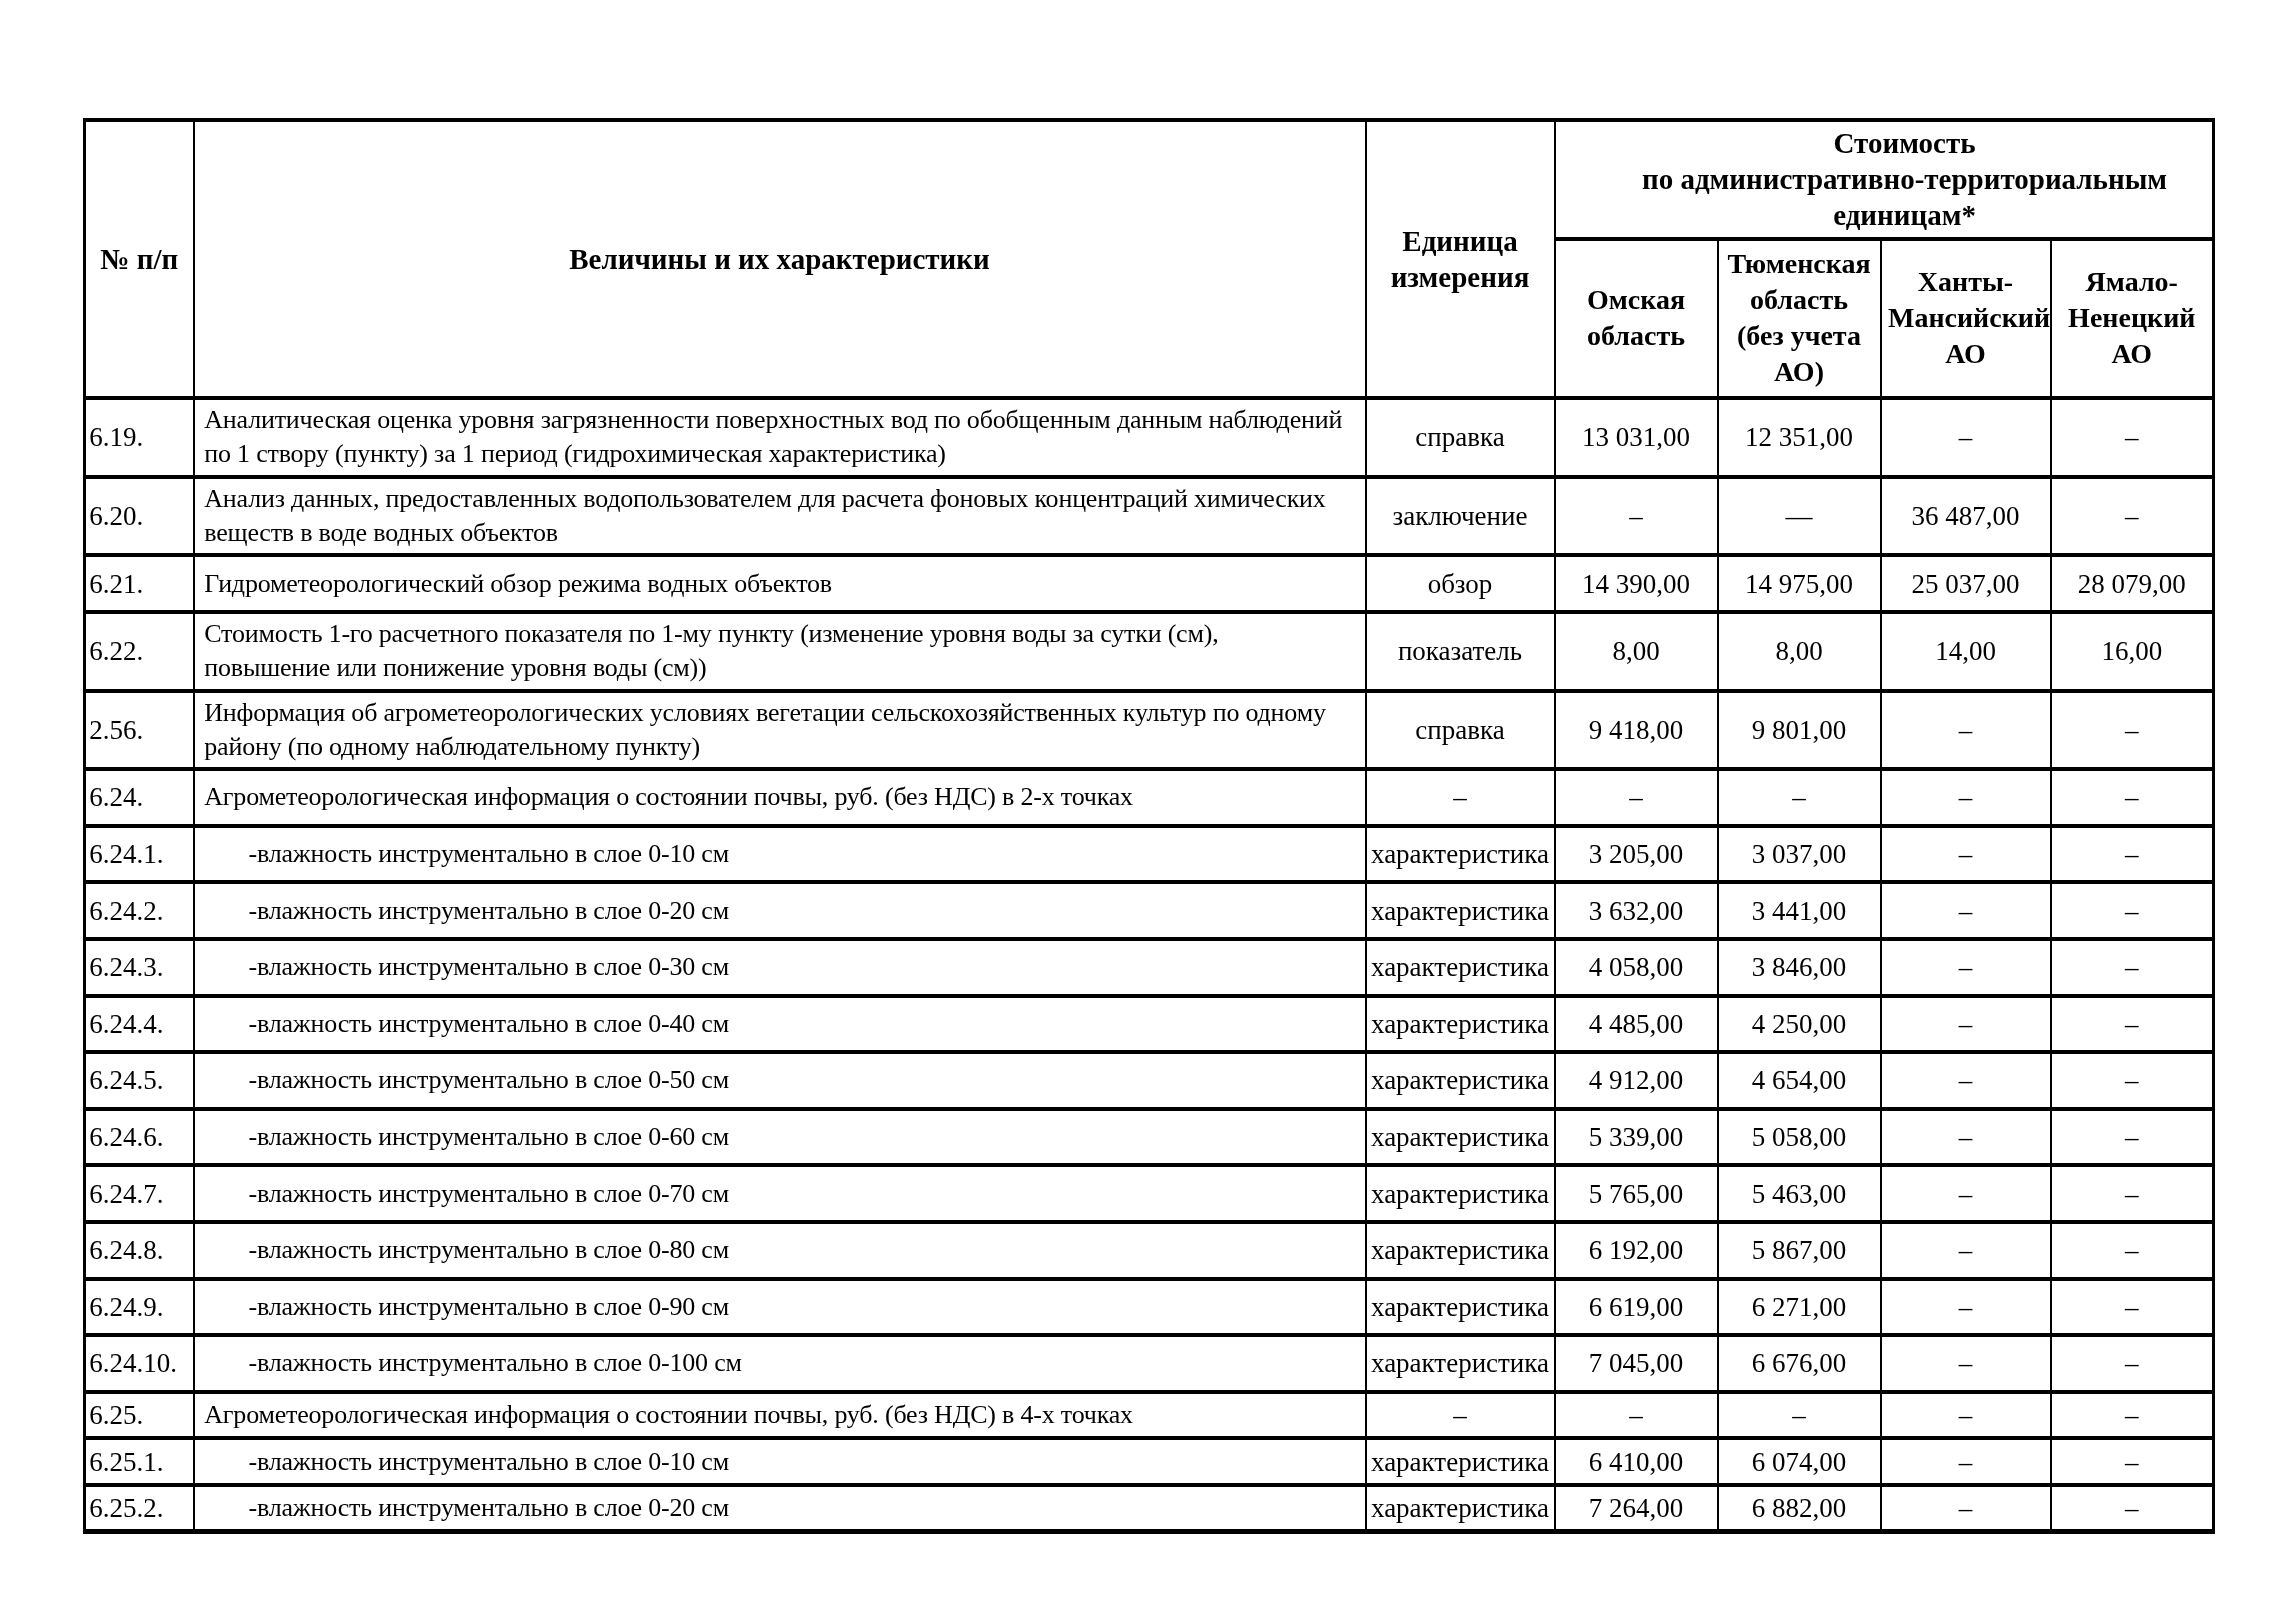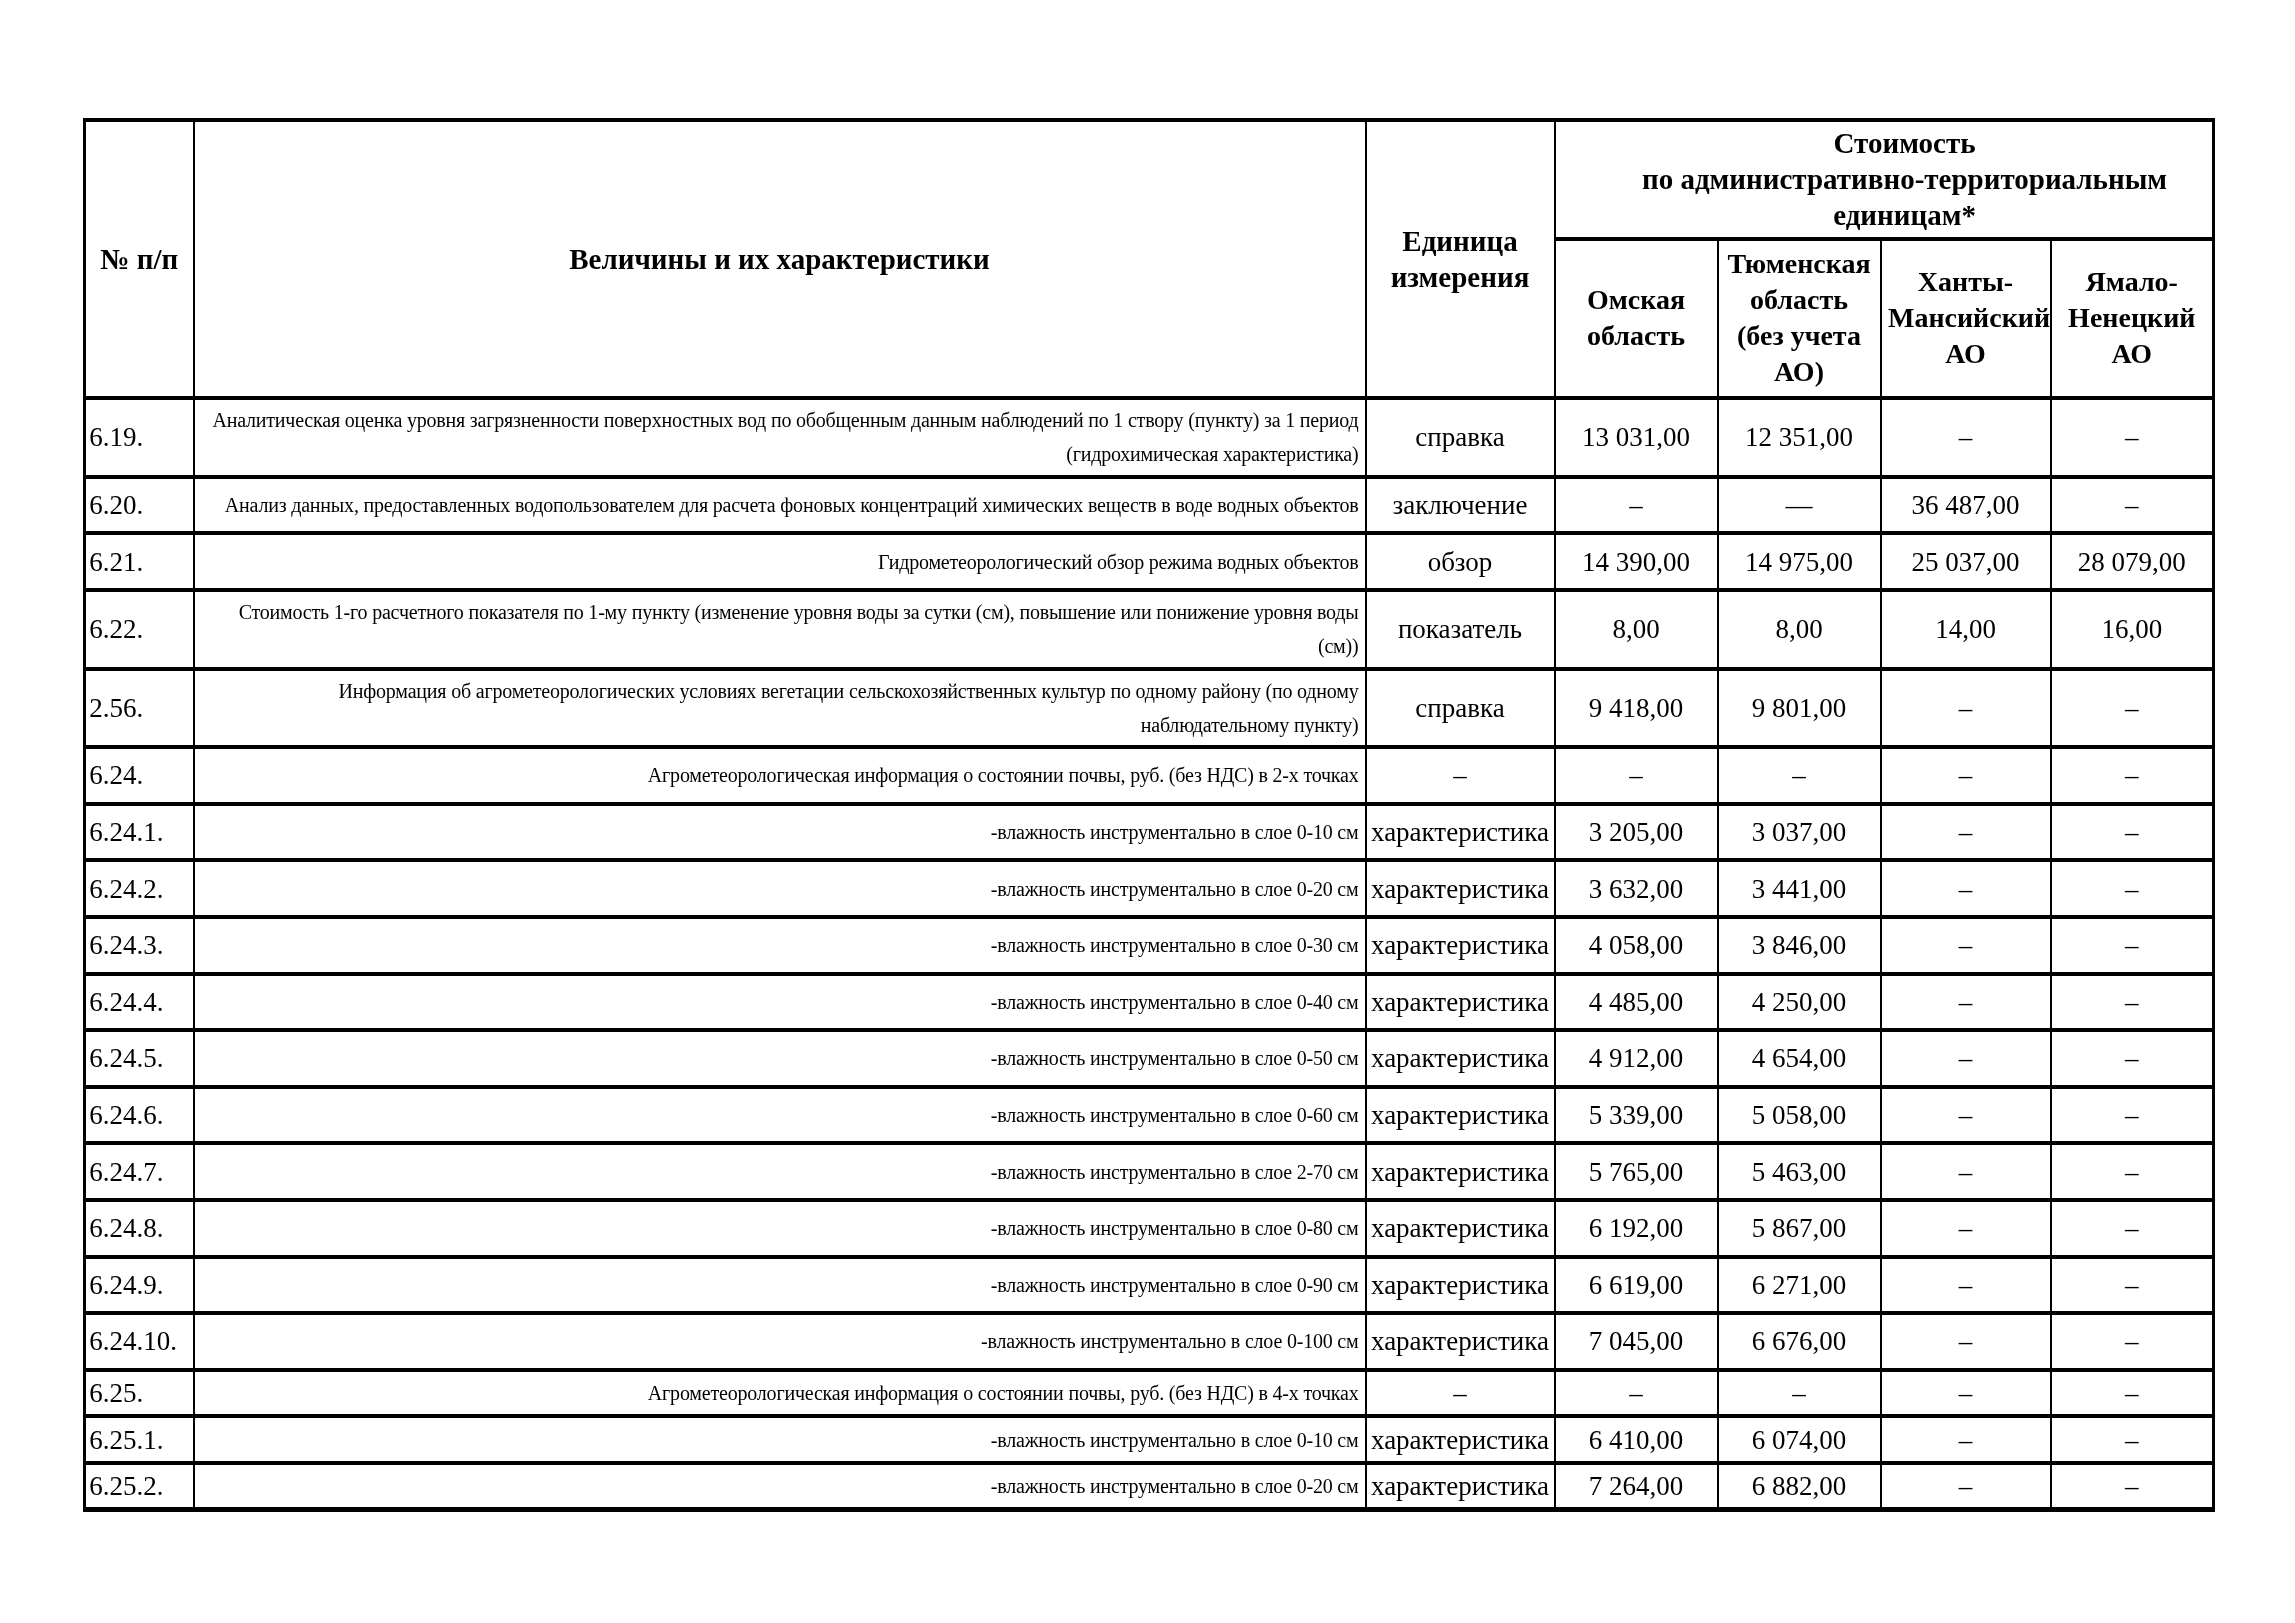--- a/index.html
+++ b/index.html
@@ -46,24 +46,24 @@
   }
   th.cost-header { height: 72px; padding-left: 48px; }
   tr.region-row th { height: 149px; font-size: 28px; }
   tbody td {
     font-size: 27px;
     line-height: 34px;
     height: 46px;
   }
   td.c-num  { padding: 3.3px 3.3px; }
   td.c-text {
-    text-align: right;
-    font-size: 20px;
+    text-align: left;
+    font-size: 26px;
     padding-left: 9.8px;
-    padding-right: 6px;
+    padding-right: 17px;
     letter-spacing: -0.2px;
   }
   td.c-text.indent { padding-left: 54px; }
   td.c-unit, td.c-val {
     text-align: center;
     padding-left: 1.6px;
     padding-right: 1.6px;
   }
   
   tbody tr:nth-child(n+17) td { height: 36px; }
@@ -205,21 +205,21 @@
           <td class="c-num">6.24.6.</td>
           <td class="c-text indent">-влажность инструментально в слое 0-60 см</td>
           <td class="c-unit">характеристика</td>
           <td class="c-val">5 339,00</td>
           <td class="c-val">5 058,00</td>
           <td class="c-val">–</td>
           <td class="c-val">–</td>
         </tr>
         <tr>
           <td class="c-num">6.24.7.</td>
-          <td class="c-text indent">-влажность инструментально в слое 2-70 см</td>
+          <td class="c-text indent">-влажность инструментально в слое 0-70 см</td>
           <td class="c-unit">характеристика</td>
           <td class="c-val">5 765,00</td>
           <td class="c-val">5 463,00</td>
           <td class="c-val">–</td>
           <td class="c-val">–</td>
         </tr>
         <tr>
           <td class="c-num">6.24.8.</td>
           <td class="c-text indent">-влажность инструментально в слое 0-80 см</td>
           <td class="c-unit">характеристика</td>

